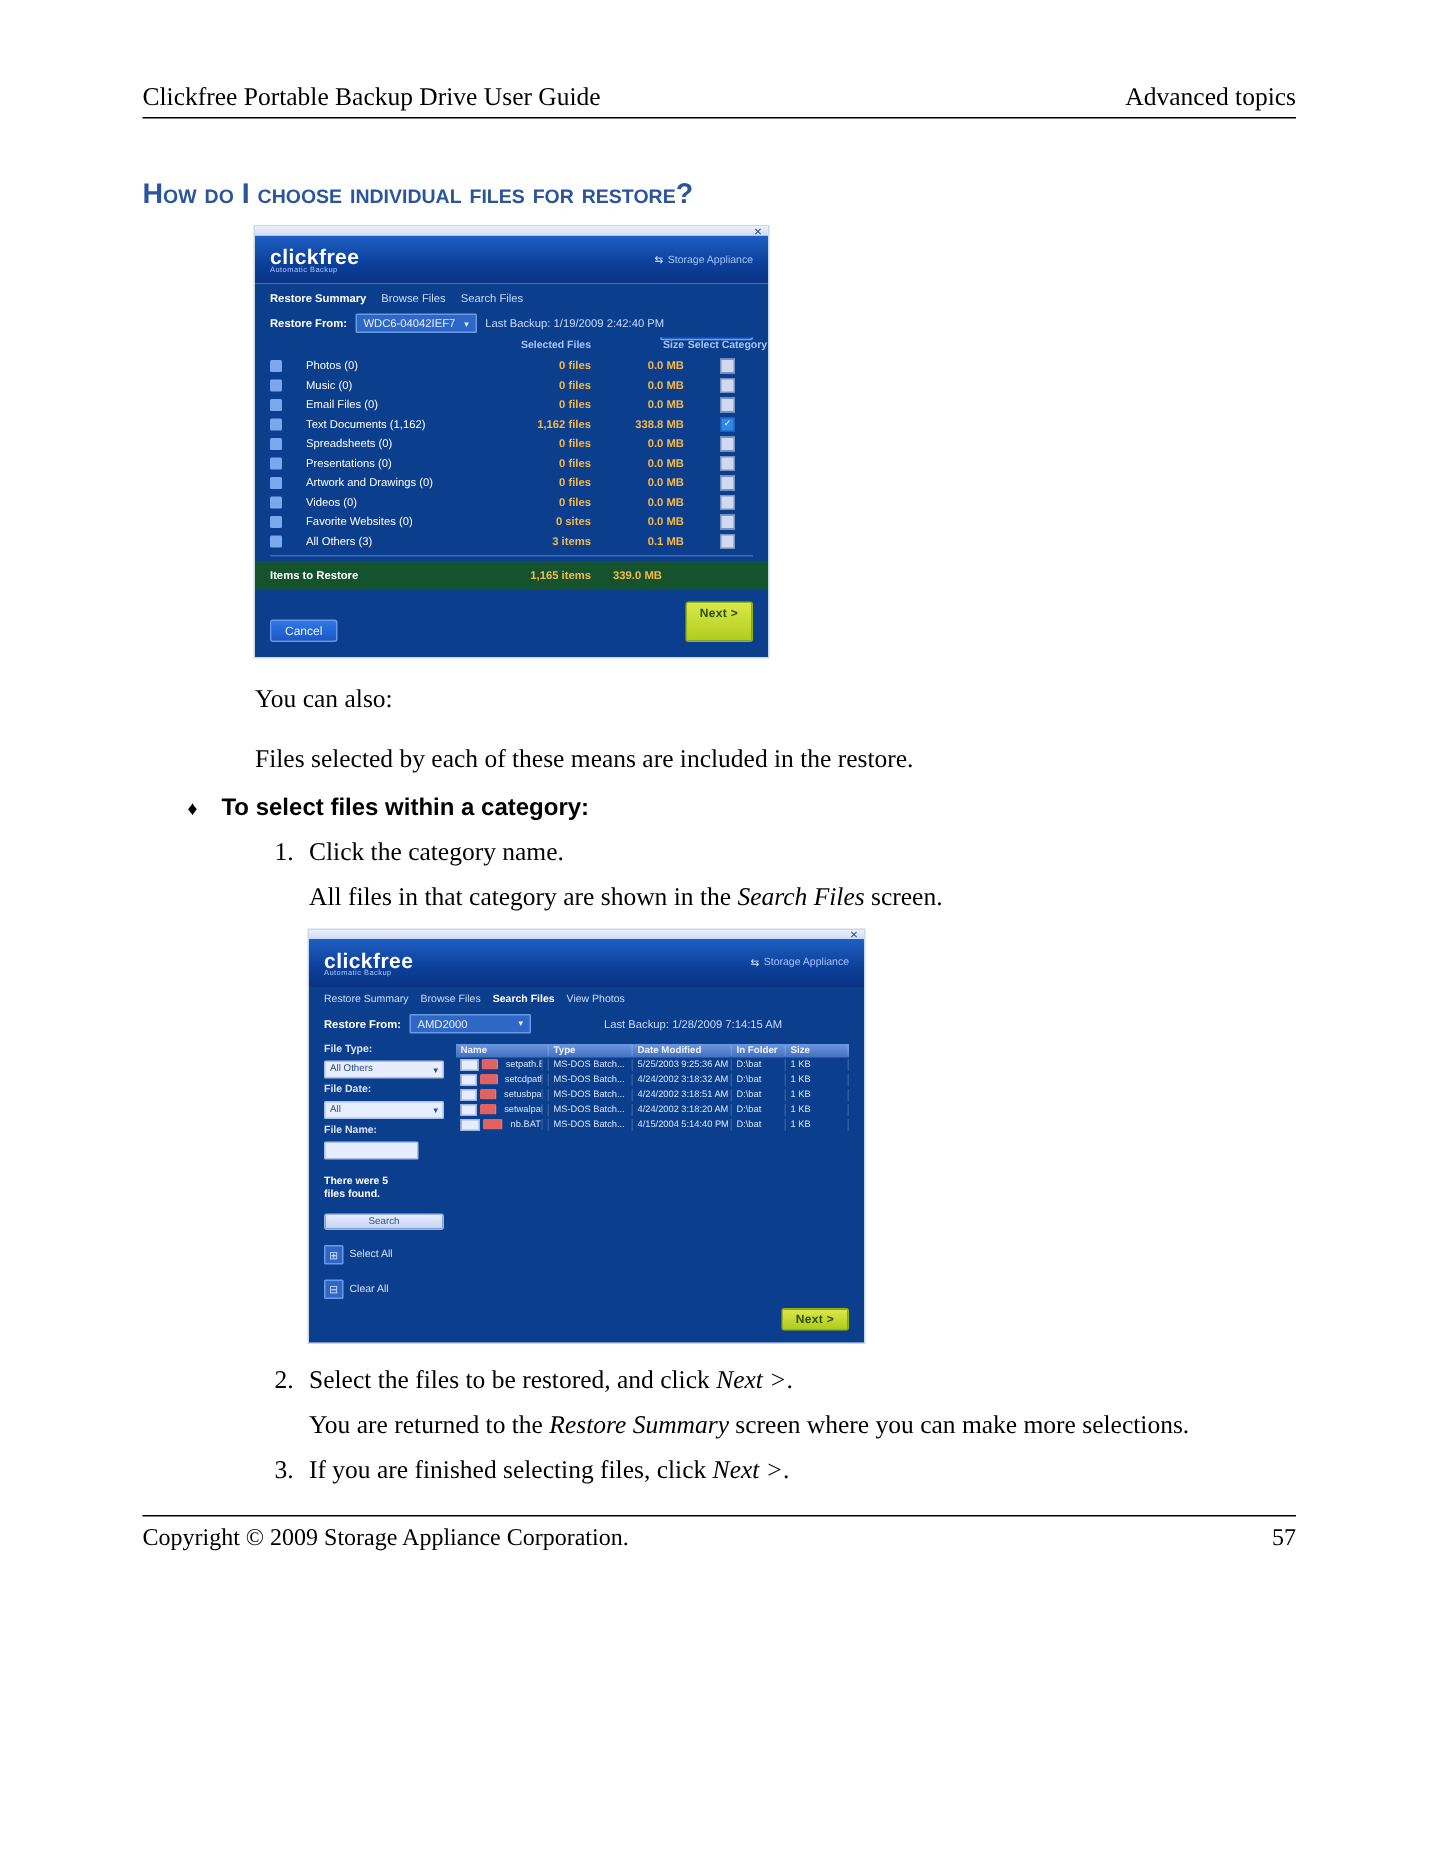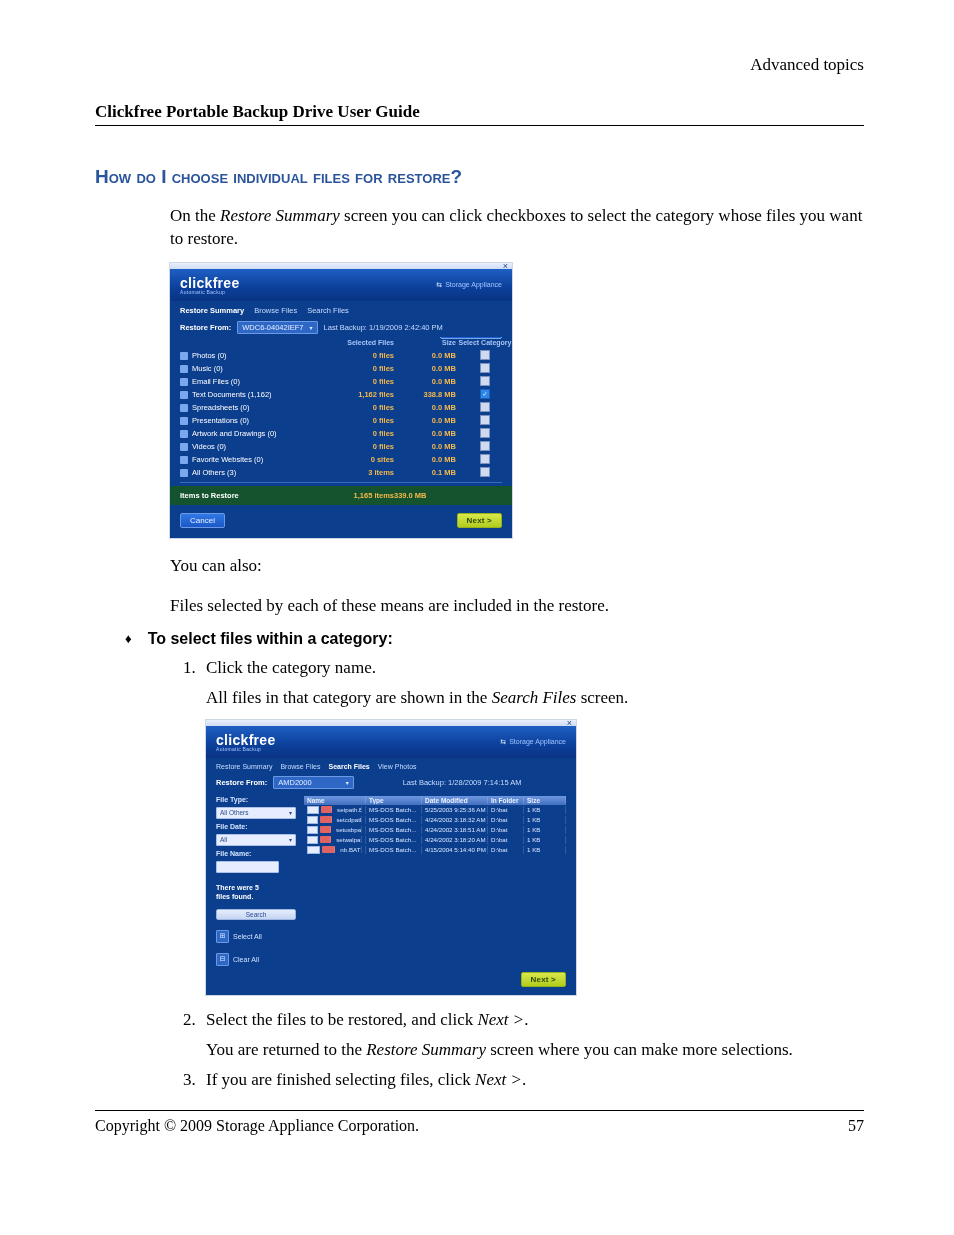--- a/index.html
+++ b/index.html
@@ -13,21 +13,21 @@
     padding: 55px 90px 30px 95px;
   }
   .header-row {
     display: flex;
     justify-content: space-between;
     font-size: 17px;
     border-bottom: 1px solid #000;
     padding-bottom: 3px;
     margin-bottom: 40px;
   }
-  .header-left { font-weight: bold; margin-top: 47px; }
+  .header-left { font-weight: normal; }
   .section-title {
     color: #2a549c;
     font-family: Arial, sans-serif;
     font-weight: bold;
     font-size: 19px;
     font-variant: small-caps;
     margin-bottom: 10px;
   }
   .body-text {
     font-size: 17px;
@@ -93,31 +93,31 @@
     background: linear-gradient(#2f7df0,#1b5fd1);
     border:1px solid #7aa8ef; color:#fff; font-weight:bold; font-size:8px;
     padding:2px 9px; border-radius:2px;
   }
   .shot-cat-head { padding: 6px 10px 4px 10px; color:#fff; font-weight:bold;}
   .shot-cat-head .hint { color:#8cb4f2; font-weight:normal; font-size:6.5px;}
   .shot-col-head { display:grid; grid-template-columns: 142px 72px 62px 58px; padding:0 10px 3px 10px; color:#a8c6f8; font-weight:bold; font-size:7px;}
   .shot-col-head .r { text-align:right;}
   .shot-col-head .c { text-align:center;}
   .shot-row { display:grid; grid-template-columns: 142px 72px 62px 58px; padding:1.5px 10px; align-items:center;}
-  .shot-row .name { display:flex; gap:4px; align-items:flex-end; color:#fff;}
+  .shot-row .name { display:flex; gap:16px; align-items:flex-end; color:#fff;}
   .shot-row .r { text-align:right; color:#f4b94a; font-weight:bold;}
   .shot-row .cb { margin:0 auto; width:8px; height:8px; background:#cfd9ef; border:1px solid #7a92bf; display:flex; align-items:center; justify-content:center;}
   .shot-row .cb.on { background:#2f87e9; border-color:#1c5fb8;}
   .shot-row .cb.on::after { content:"✓"; font-size:6px; color:#fff; line-height:1;}
   .ico { width:8px; height:8px; background:#7aa8ef; display:inline-block; border-radius:1px;}
   .shot-sep { border-top:1px solid #3a6ac0; margin:3px 10px;}
   .shot-total-row { display:grid; grid-template-columns: 142px 72px 62px 58px; padding:5px 10px; background:#14532d; color:#f4b94a; font-weight:bold;}
   .shot-total-row .label { color:#fff;}
   .shot-footer { display:flex; justify-content:space-between; padding:8px 10px 10px 10px;}
-  .btn-cancel { background:linear-gradient(#3077e6,#1a58c6); border:1px solid #6a9ae6; color:#e7f0ff; font-size:8px; padding:2px 9px; border-radius:2px;}
+  .btn-cancel { background:linear-gradient(#3077e6,#1a58c6); border:1px solid #6a9ae6; color:#e7f0ff; font-size:8px; padding:2px 9px; border-radius:2px;margin-top:12px;}
   .btn-next { background:linear-gradient(#d9e84a,#b0cc1e); border:1px solid #97b31a; color:#2e4b00; font-size:8px; font-weight:bold; padding:2px 9px; border-radius:2px; letter-spacing:0.2px;}
 
   
   .shot2 { width: 370px; }
   .shot2 .shot-body2 { background:#0c3e8e; color:#cfe0ff; font-family:Arial,sans-serif; font-size:7.5px; padding-bottom:8px;}
   .s2-tabs { display:flex; gap:8px; padding:5px 10px 0 10px; color:#c8dcff; font-size:7px;}
   .s2-tabs .active { color:#fff; font-weight:bold;}
   .s2-restorefrom { display:flex; align-items:center; gap:6px; padding:6px 10px 3px 10px;}
   .s2-main { display:flex; padding: 4px 10px 0 10px; gap:8px;}
   .s2-left { width:80px; display:flex; flex-direction:column; gap:4px;}
@@ -152,23 +152,20 @@
 <body>
 
 <div class="page">
   <div class="header-row" data-interactable="false">
     <div class="header-left" data-interactable="false">Clickfree Portable Backup Drive User Guide</div>
     <div data-interactable="false">Advanced topics</div>
   </div>
 
   <div class="section-title" data-interactable="false">How do I choose individual files for restore?</div>
 
-  <p class="body-text" data-interactable="false">
-    <span data-interactable="false">On the </span><span class="italic" data-interactable="false">Restore Summary</span><span data-interactable="false"> screen you can click checkboxes to select the category whose files you want to restore.</span>
-  </p>
 
   <div class="shot" data-interactable="false">
     <div class="shot-titlebar" data-interactable="false">
         <span class="x" data-interactable="true">×</span>
       </div>
     <div class="shot-banner" data-interactable="false">
       <div>
         <div class="shot-logo" data-interactable="false">clickfree</div>
         <div class="shot-logosub" data-interactable="false">Automatic Backup</div>
       </div>
@@ -309,21 +306,21 @@
             <span class="r" data-interactable="false">0.1 MB</span>
             <span style="display:flex;justify-content:center;">
               <span class="cb" data-interactable="true"></span>
             </span>
           </div>
         </div>
       <div class="shot-sep"></div>
       <div class="shot-total-row" data-interactable="false">
         <span class="label" data-interactable="false">Items to Restore</span>
         <span class="r" style="text-align:right;" data-interactable="false">1,165 items</span>
-        <span class="r" style="text-align:left;" data-interactable="false">339.0 MB</span>
+        <span class="r" style="text-align:center;" data-interactable="false">339.0 MB</span>
         <span></span>
       </div>
       <div class="shot-footer">
         <span class="btn-cancel" data-interactable="true">Cancel</span>
         <span class="btn-next" data-interactable="true">Next &gt;</span>
       </div>
     </div>
   </div>
 
   <p class="body-text" data-interactable="false">You can also:</p>

